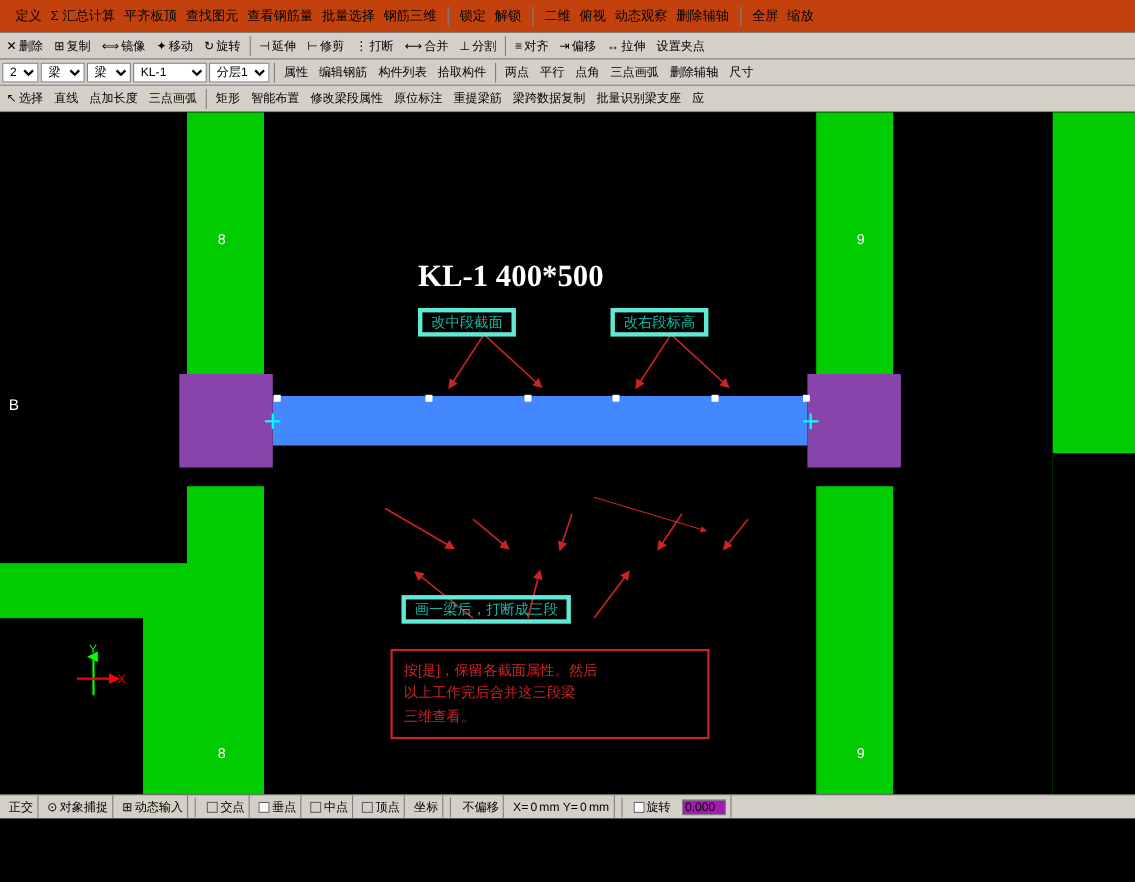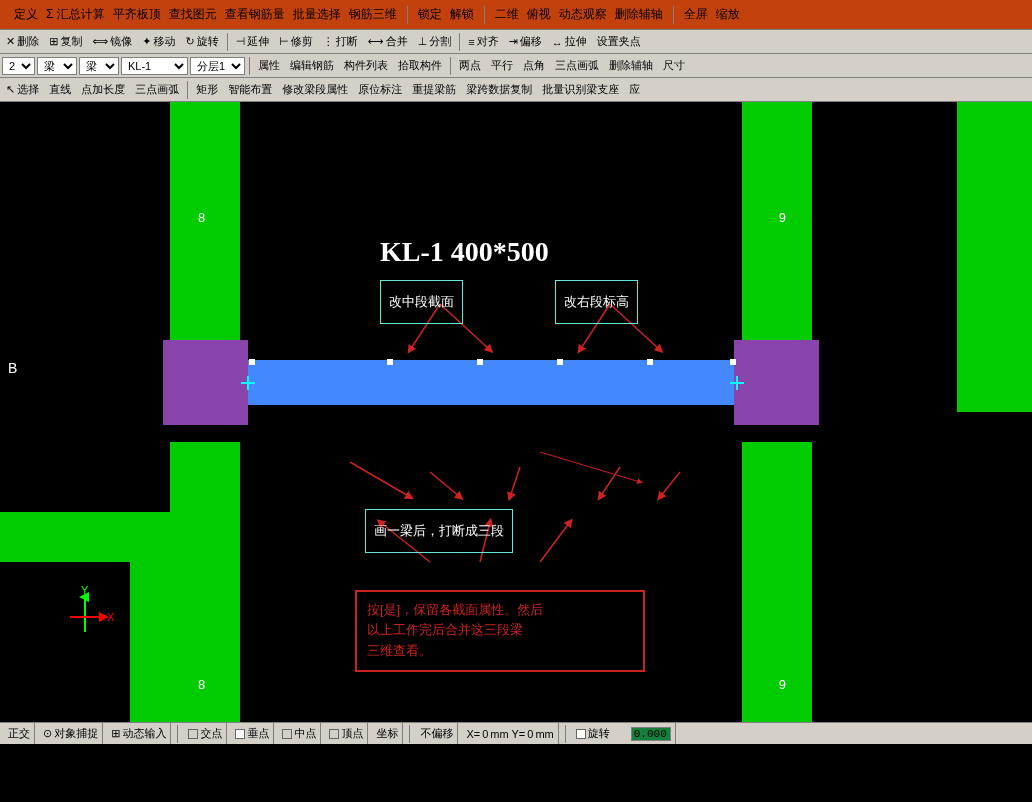--- a/index.html
+++ b/index.html
@@ -80,22 +80,22 @@
       transform: translate(-50%, -50%);
     }
     .cross-marker::before, .cross-marker::after {
       content: ''; position: absolute; background: #00ffff;
     }
     .cross-marker::before { width: 2px; height: 14px; left: 6px; top: 0; }
     .cross-marker::after { width: 14px; height: 2px; left: 0; top: 6px; }
 
     
     .annotation-box {
-      position: absolute; border: 1px solid #5eead4; background: transparent;
-      padding: 12px 8px; z-index: 20; font-size: 13px; color: #ffffff; white-space: nowrap;
+      position: absolute; border: 4px solid #5eead4; background: transparent;
+      padding: 0 8px; z-index: 20; font-size: 13px; color: #14b8a6; white-space: nowrap;
     }
 
     
     .beam-text {
       position: absolute; left: 380px; top: 130px; z-index: 20;
       font-family: Liberation Serif, serif; font-size: 28px; color: #fff; font-weight: bold;
       line-height: 1.4;
     }
 
     
@@ -349,21 +349,21 @@
   <div class="num-label" style="left:198px; bottom:30px;">8</div>
   <div class="num-label" style="right:246px; bottom:30px;">9</div>
 
   <div class="annotation-box" style="top:178px; left:380px;">改中段截面</div>
   <div class="annotation-box" style="top:178px; left:555px;">改右段标高</div>
 
   <div class="beam-text">
     <div>KL-1 400*500</div>
   </div>
 
-  <div class="annotation-box" style="bottom:169px; left:365px; font-size:13px;">画一梁后，打断成三段</div>
+  <div class="annotation-box" style="bottom:155px; left:365px; font-size:13px;">画一梁后，打断成三段</div>
 
   <div class="info-box">
     <div>按[是]，保留各截面属性。然后</div>
     <div>以上工作完后合并这三段梁</div>
     <div>三维查看。</div>
   </div>
 
   <svg class="arrows-svg">
 
     <defs>
@@ -450,15 +450,15 @@
     <span>X=</span>
     <span>0</span>
     <span>mm Y=</span>
     <span>0</span>
     <span>mm</span>
   </div>
   <div class="separator"></div>
   <div class="status-item">
     <span class="status-check"></span>
     <span>旋转</span>
-    <span style="margin-left:19px; min-width:40px; border:1px solid #808080; background:#15803d; padding:0 2px;font-family:Liberation Mono, monospace;">0.000</span>
+    <span style="margin-left:8px; min-width:40px; border:1px solid #808080; background:#a21caf; padding:0 2px;">0.000</span>
   </div>
 </div>
 
 </body></html>

